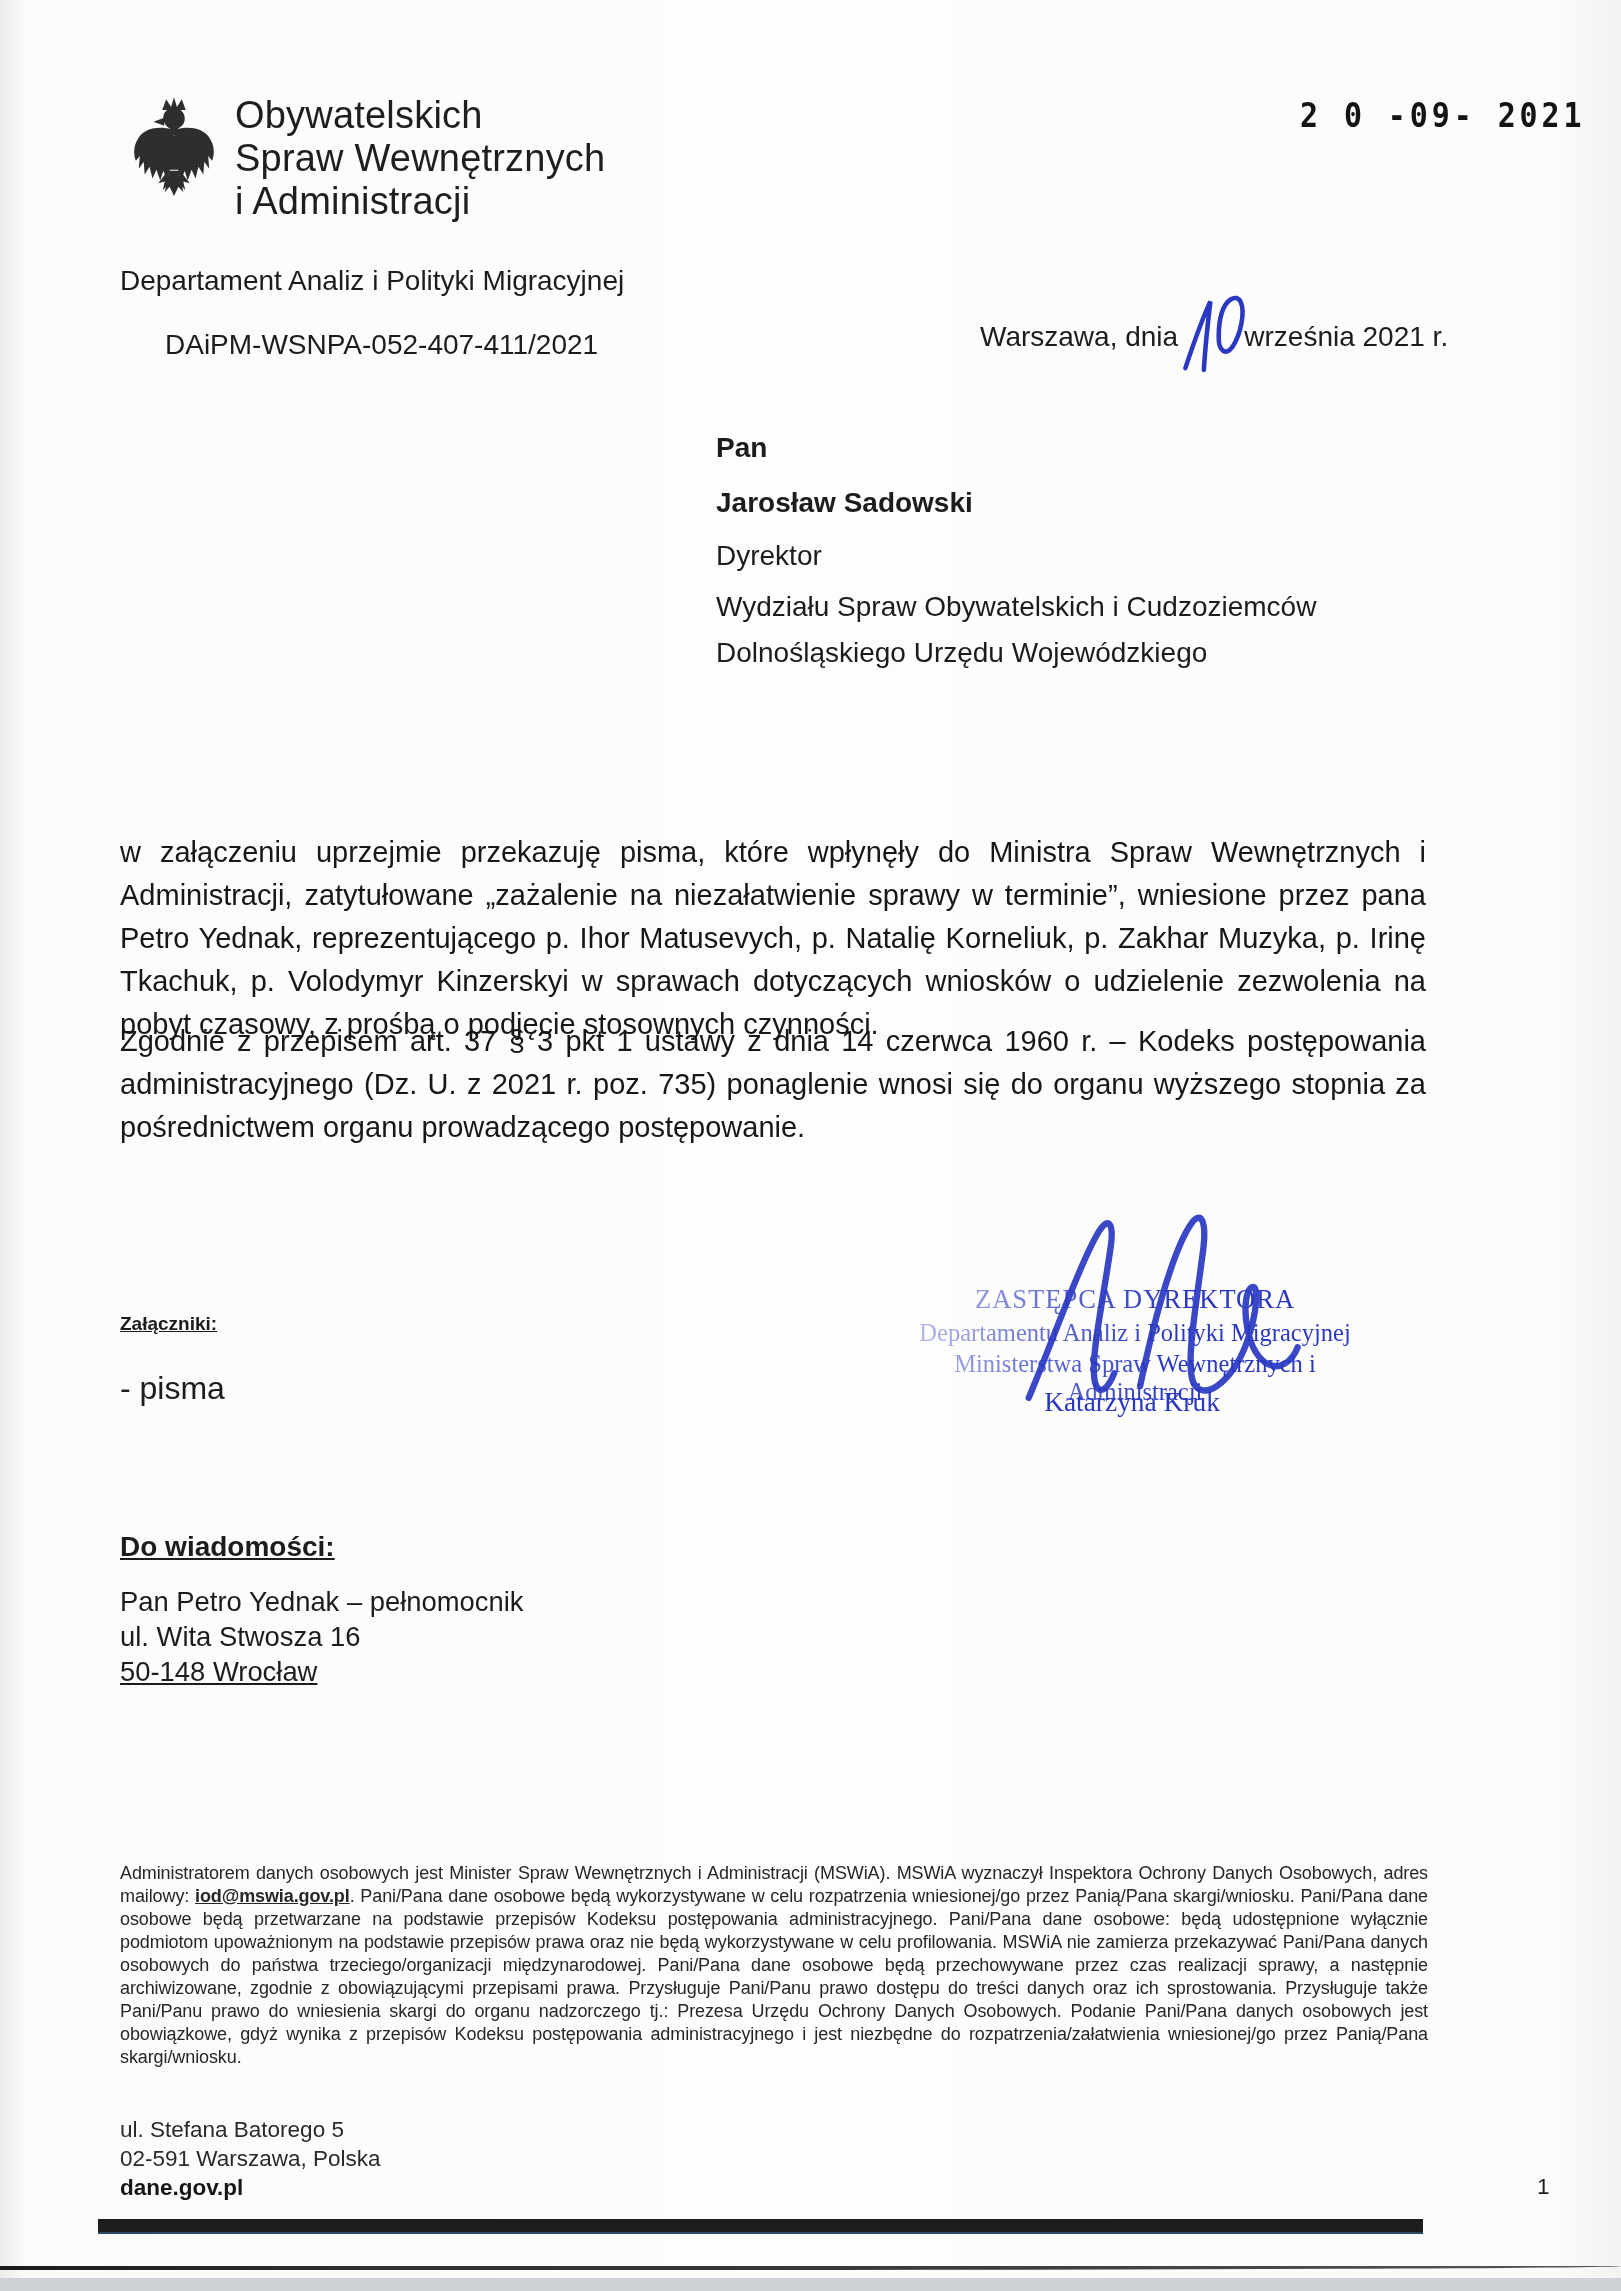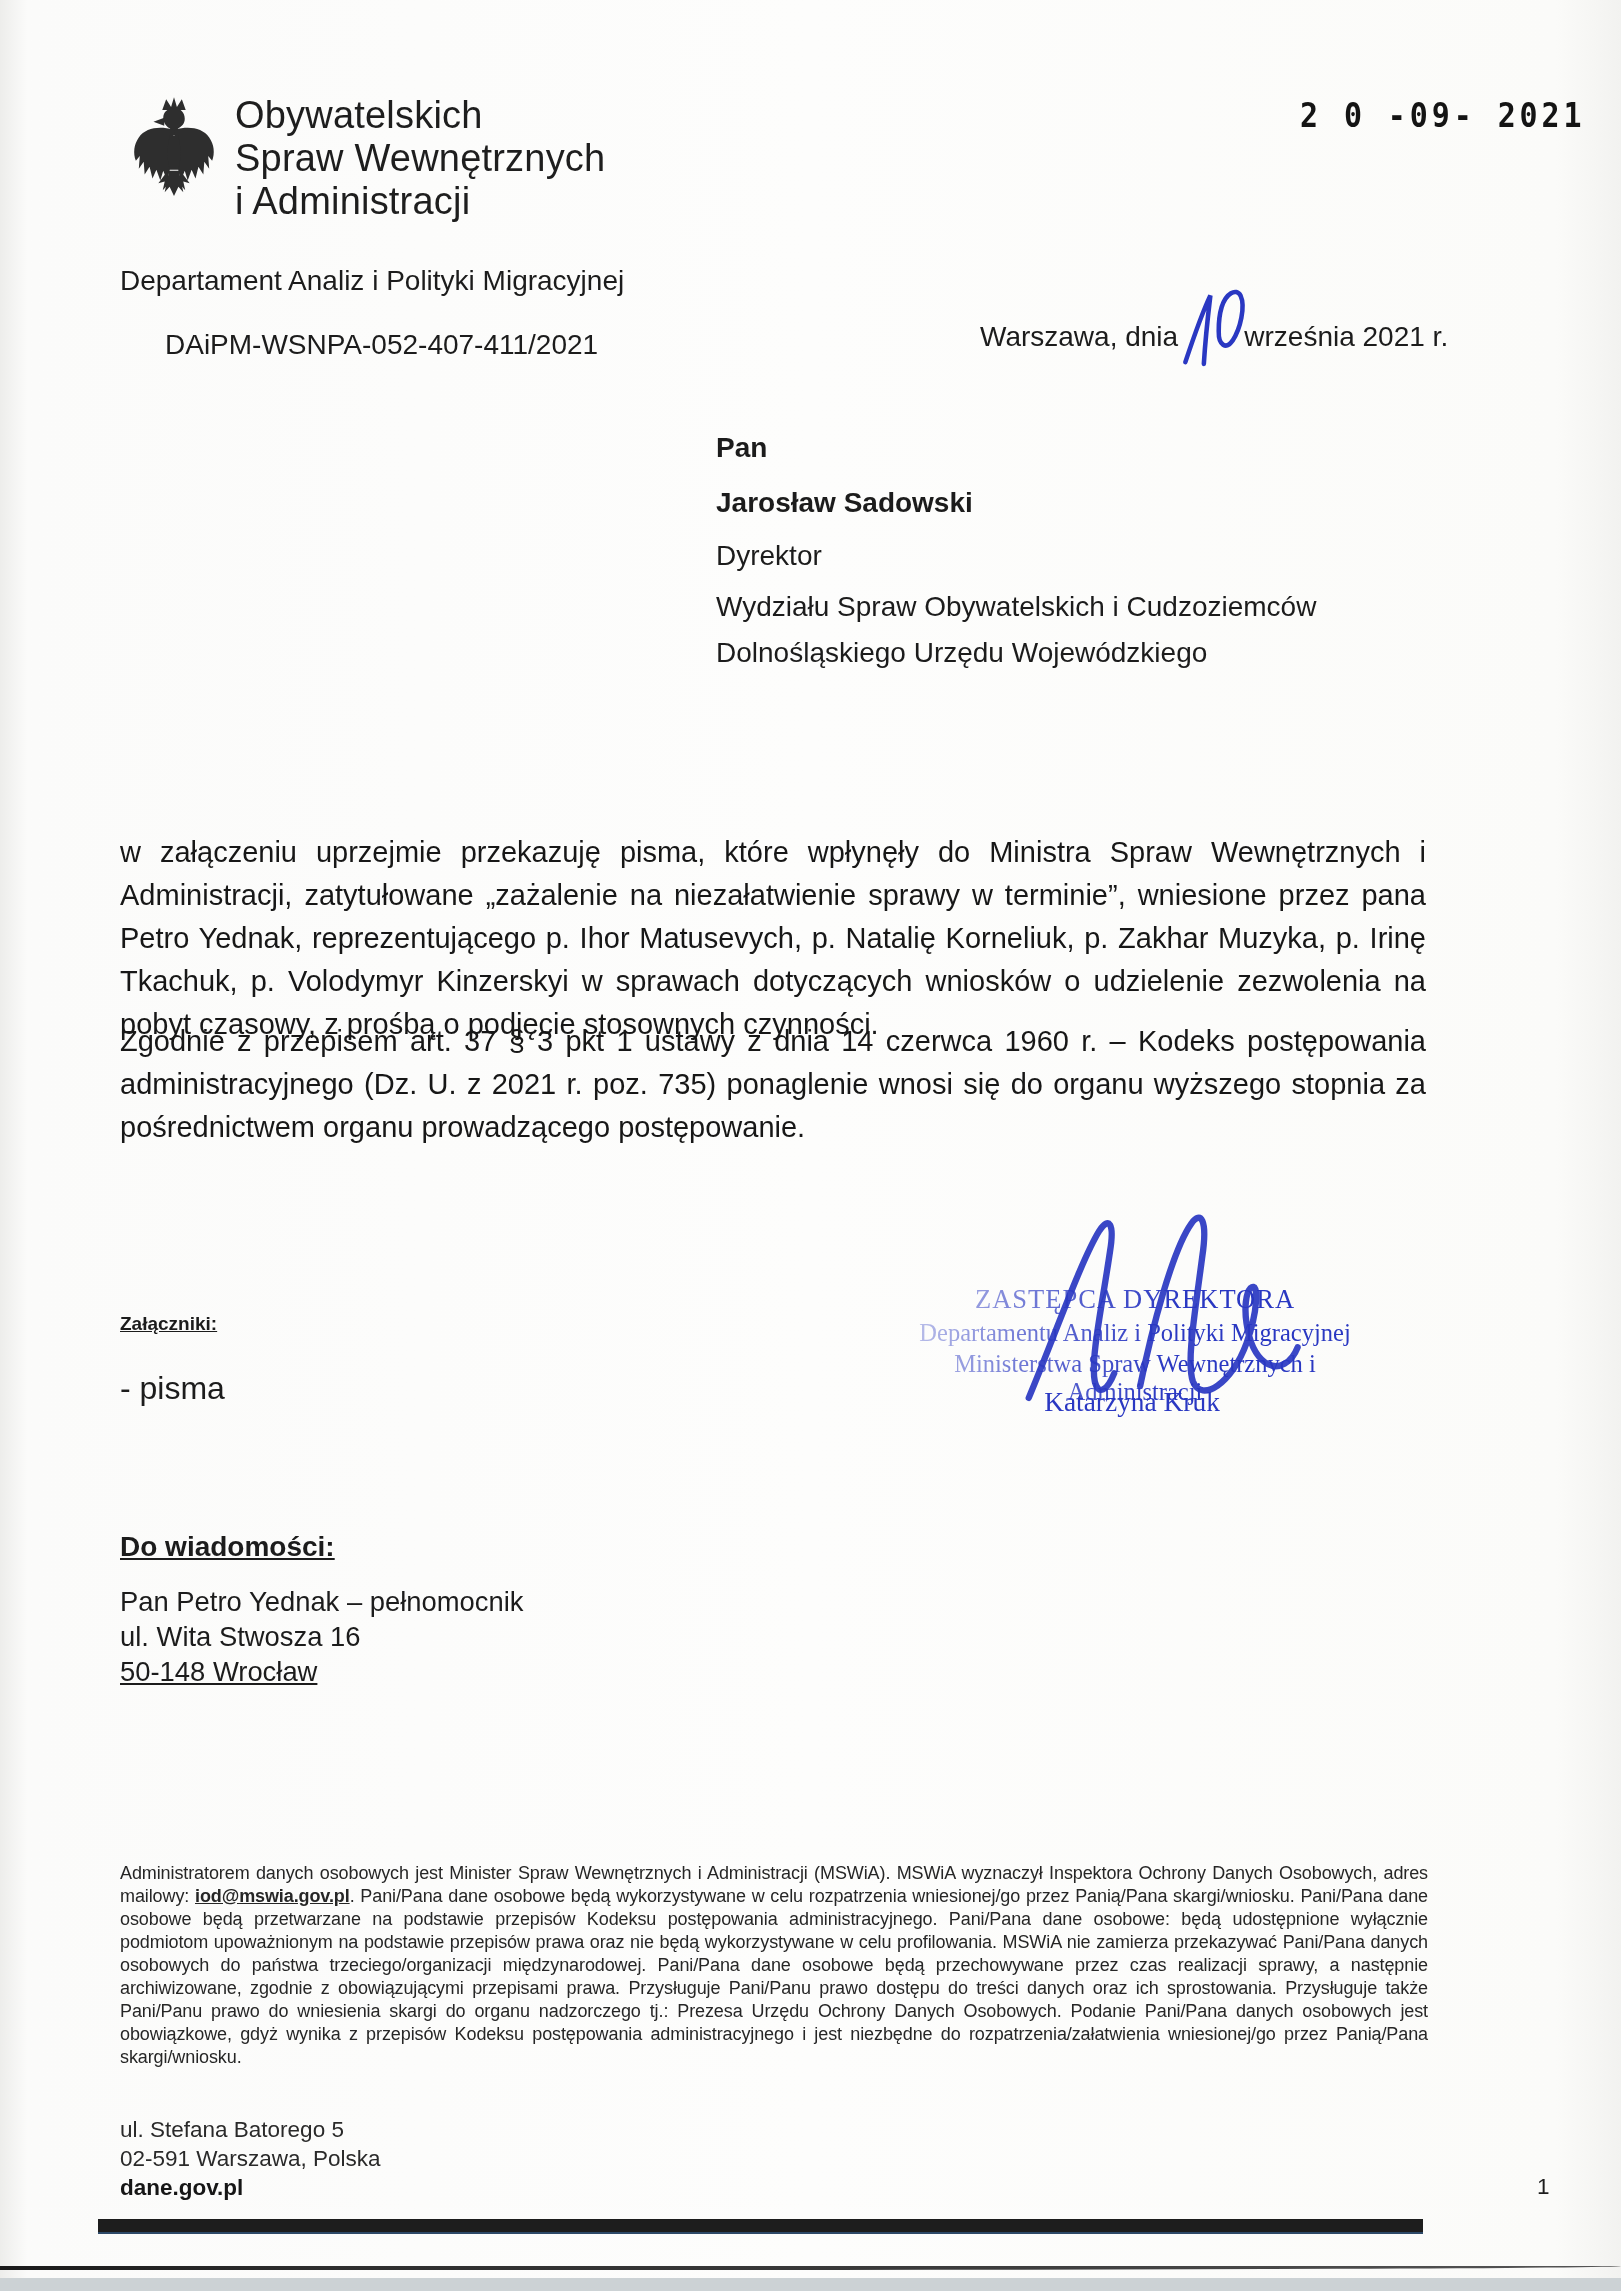--- a/index.html
+++ b/index.html
@@ -19,21 +19,21 @@
   #eagle{left:130px;top:96px;width:88px;height:118px;}
   #ministry-name{left:235px;top:94px;font-size:38px;line-height:43px;color:#1e1e1e;letter-spacing:0.2px;}
   #received-stamp{
     left:1300px;top:98px;
     font-family:"DejaVu Sans Mono","Liberation Mono",monospace;
     font-weight:bold;font-size:30px;letter-spacing:3.9px;color:#141414;
     transform:scaleY(1.12);
   }
   #dept-line{left:120px;top:265px;font-size:28px;}
   #ref-line{left:120px;top:329px;font-size:28px;margin-left:45px;}
-  #place-date{left:980px;top:321px;font-size:28px;display:flex;white-space:pre;}
+  #place-date{left:980px;top:321px;font-size:28px;display:flex;align-items:center;white-space:pre;}
   #handwritten-day{width:74px;height:82px;margin:-33px -5.9px -29px -2px;transform:rotate(-6deg);}
   
   #recipient{left:716px;top:431px;font-size:28px;line-height:33px;}
   #recipient .r{margin:0;}
   .gap22{margin-bottom:21.6px !important;}
   .gap21{margin-bottom:20.6px !important;}
   .gap18{margin-bottom:17.6px !important;}
   .gap14{margin-bottom:13.7px !important;}
   .bold{font-weight:bold;}
   

